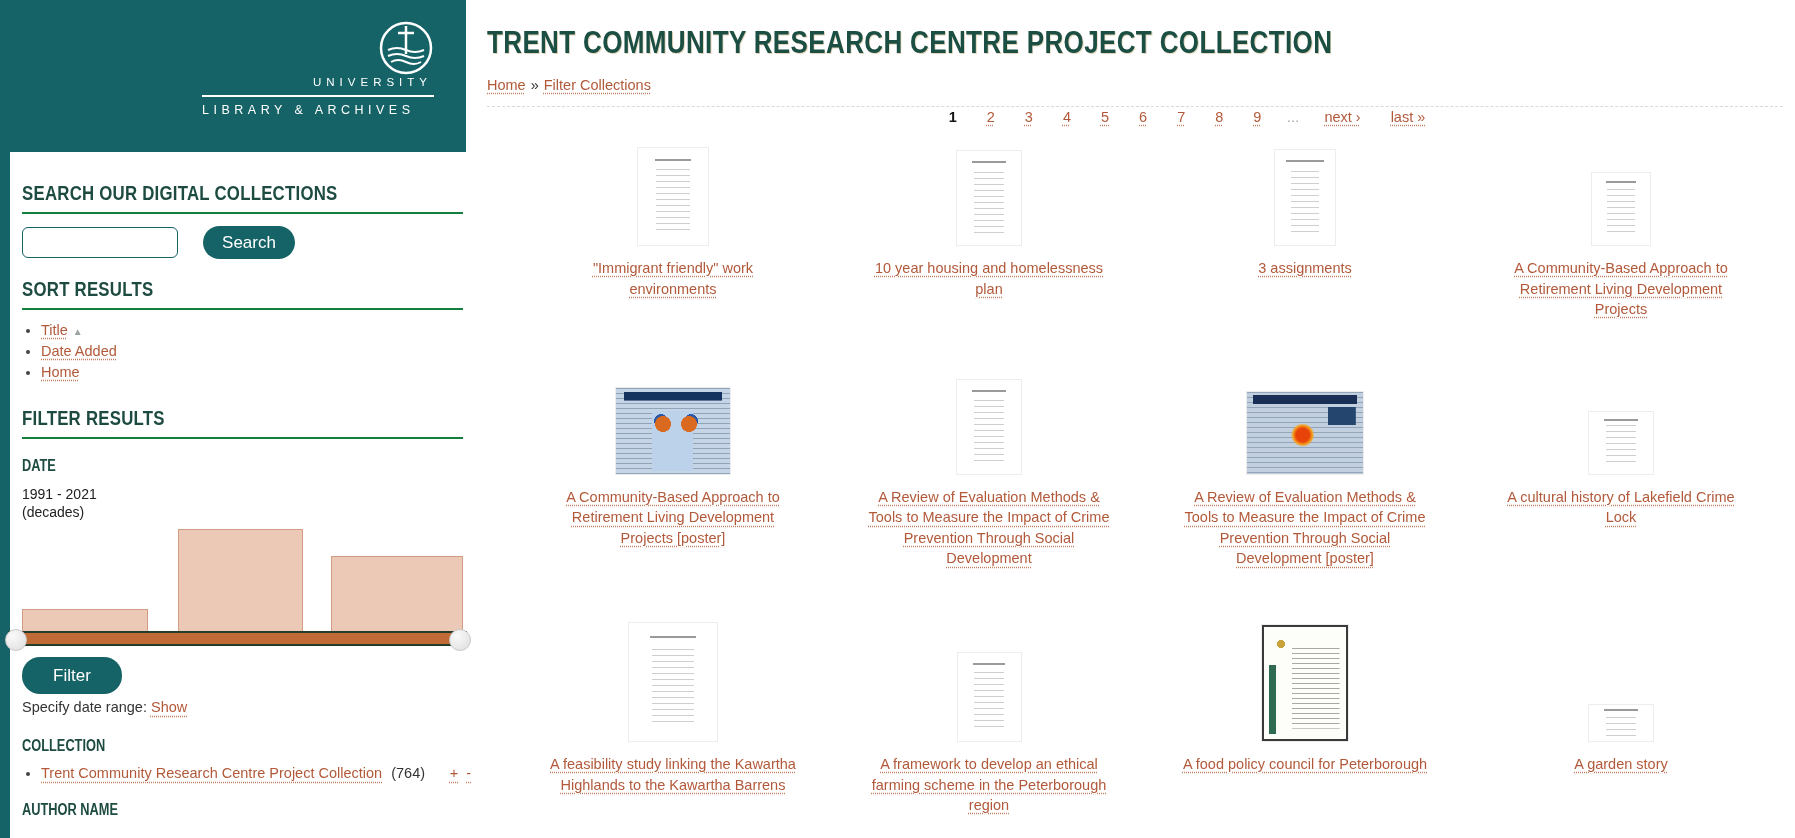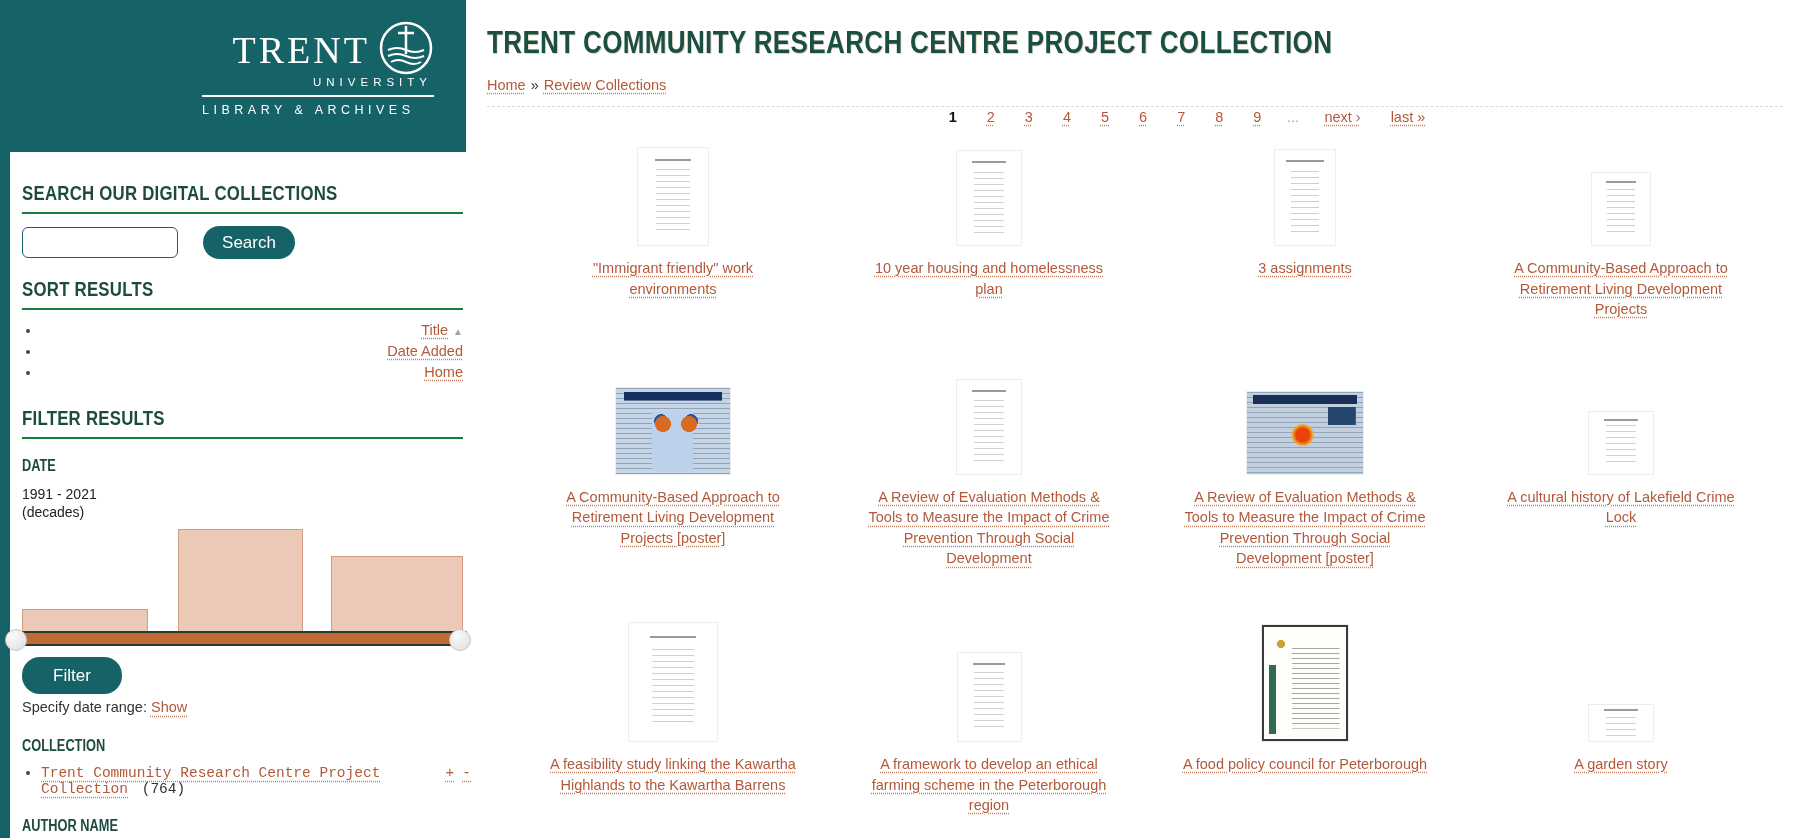--- a/index.html
+++ b/index.html
@@ -34,21 +34,21 @@
   .search-input { width:156px; height:31px; border:1px solid #166367; border-radius:6px; padding:0 8px; font-size:14px; outline:none; }
   .btn-teal {
     background:#166367; color:#fff; border:none; border-radius:18px;
     font-size:17px; font-family:"Liberation Sans",sans-serif; cursor:pointer;
   }
   .search-btn { width:92px; height:33px; margin-left:25px; }
 
   .adv { display:flex; align-items:center; gap:7px; margin:15px 0 4px; font-size:14.5px; }
   .link { color:#b2593a; text-decoration:underline; text-decoration-style:dotted; text-underline-offset:3px; text-decoration-color:#c08060; }
 
-  ul.side-list { margin:4px 0 0 19px;text-align:right; }
+  ul.side-list { margin:4px 0 0 19px; }
   ul.side-list li { font-size:14.5px; margin:5px 0; color:#444; }
   .sort-arrow { color:#9aa5a3; font-size:10px; margin-left:5px; }
 
   .date-range { font-size:14px; color:#222; line-height:1.3; margin-top:2px; }
 
   .hist { display:flex; align-items:flex-end; height:104px; margin-top:6px; }
   .bar { background:#ecc9b6; border:1px solid #d39d83; border-bottom:none; }
   .bar1 { width:127px; height:22px; }
   .bar2 { width:125px; height:102px; margin-left:30px; }
   .bar3 { width:133px; height:75px; margin-left:28px; }
@@ -56,21 +56,21 @@
   .slider { position:relative; margin-left:-14px; width:459px; height:15px;
     background:#c06a35; border-top:2px solid #233c2c; border-bottom:2px solid #233c2c; }
   .handle { position:absolute; top:-4px; width:22px; height:22px; border-radius:50%;
     background:radial-gradient(circle at 35% 30%, #fafafa, #ddd); border:1px solid #c9c9c9; cursor:ew-resize; }
   .handle.l { left:-3px; } .handle.r { right:-4px; }
 
   .filter-btn { width:100px; height:37px; margin-top:11px; }
   .specify { font-size:14.5px; margin-top:5px; color:#333; }
 
   ul.coll-list { margin:2px 0 0 19px; }
-  ul.coll-list li { font-size:14.5px; color:#444;font-family:Liberation Mono, monospace; }
+  ul.coll-list li { font-size:14.5px; color:#444; }
   .coll-line { display:flex; align-items:baseline; width:430px; }
   .coll-count { color:#333; margin-left:5px; }
   .pm { margin-left:auto; display:flex; gap:8px; }
 
   
   .main { position:absolute; left:466px; top:0; width:1329px; height:838px; }
   .main-inner { padding:25px 12px 0 21px; }
   h1.page-title { color:#1b4f44; font-size:31px; font-weight:700; letter-spacing:.4px;
     text-shadow:1px 1px 0 rgba(196,164,106,.45); }
   h1.page-title > span { display:inline-block; transform:scaleX(.84); transform-origin:0 50%; white-space:nowrap; }
@@ -142,21 +142,20 @@
     background-size:18px 18px, 9% 62%, 58% 72%;
     background-position:12% 8%, 7% 88%, 82% 68%; }
 </style>
 </head>
 <body>
 
 <div class="sidebar">
   <div class="brand">
     <div class="brand-box">
       <div class="brand-row">
-        <span class="wordmark">TRENT</span>
         <span>
           <svg width="56" height="56" viewBox="0 0 56 56" fill="none">
             <circle cx="28" cy="28" r="25" stroke="#fff" stroke-width="2.5"></circle>
             <path d="M28 6 L28 34" stroke="#fff" stroke-width="2.5"></path>
             <path d="M20 13 L36 13" stroke="#fff" stroke-width="2.5"></path>
             <path d="M10 30 Q19 26 28 30 T46 30" stroke="#fff" stroke-width="2"></path>
             <path d="M10 36 Q19 32 28 36 T46 36" stroke="#fff" stroke-width="2"></path>
             <path d="M13 42 Q20 38 28 42 T43 42" stroke="#fff" stroke-width="2"></path>
           </svg>
         </span>
@@ -227,21 +226,21 @@
 
     <h3 class="side-sub h-cond" style="margin-top:20px"><span>AUTHOR NAME</span></h3>
   </div>
 </div>
 
 <div class="main">
   <div class="main-inner">
     <h1 class="page-title"><span>TRENT COMMUNITY RESEARCH CENTRE PROJECT COLLECTION</span></h1>
 
     <div class="breadcrumb">
-      <a class="link">Home</a><span class="bc-sep">»</span><a class="link">Review Collections</a>
+      <a class="link">Home</a><span class="bc-sep">»</span><a class="link">Filter Collections</a>
     </div>
 
     <div class="sep-line"></div>
 
 
     <div class="pager top">
       <span class="pg-cur">1</span>
       <a class="link">2</a>
       <a class="link">3</a>
       <a class="link">4</a>

